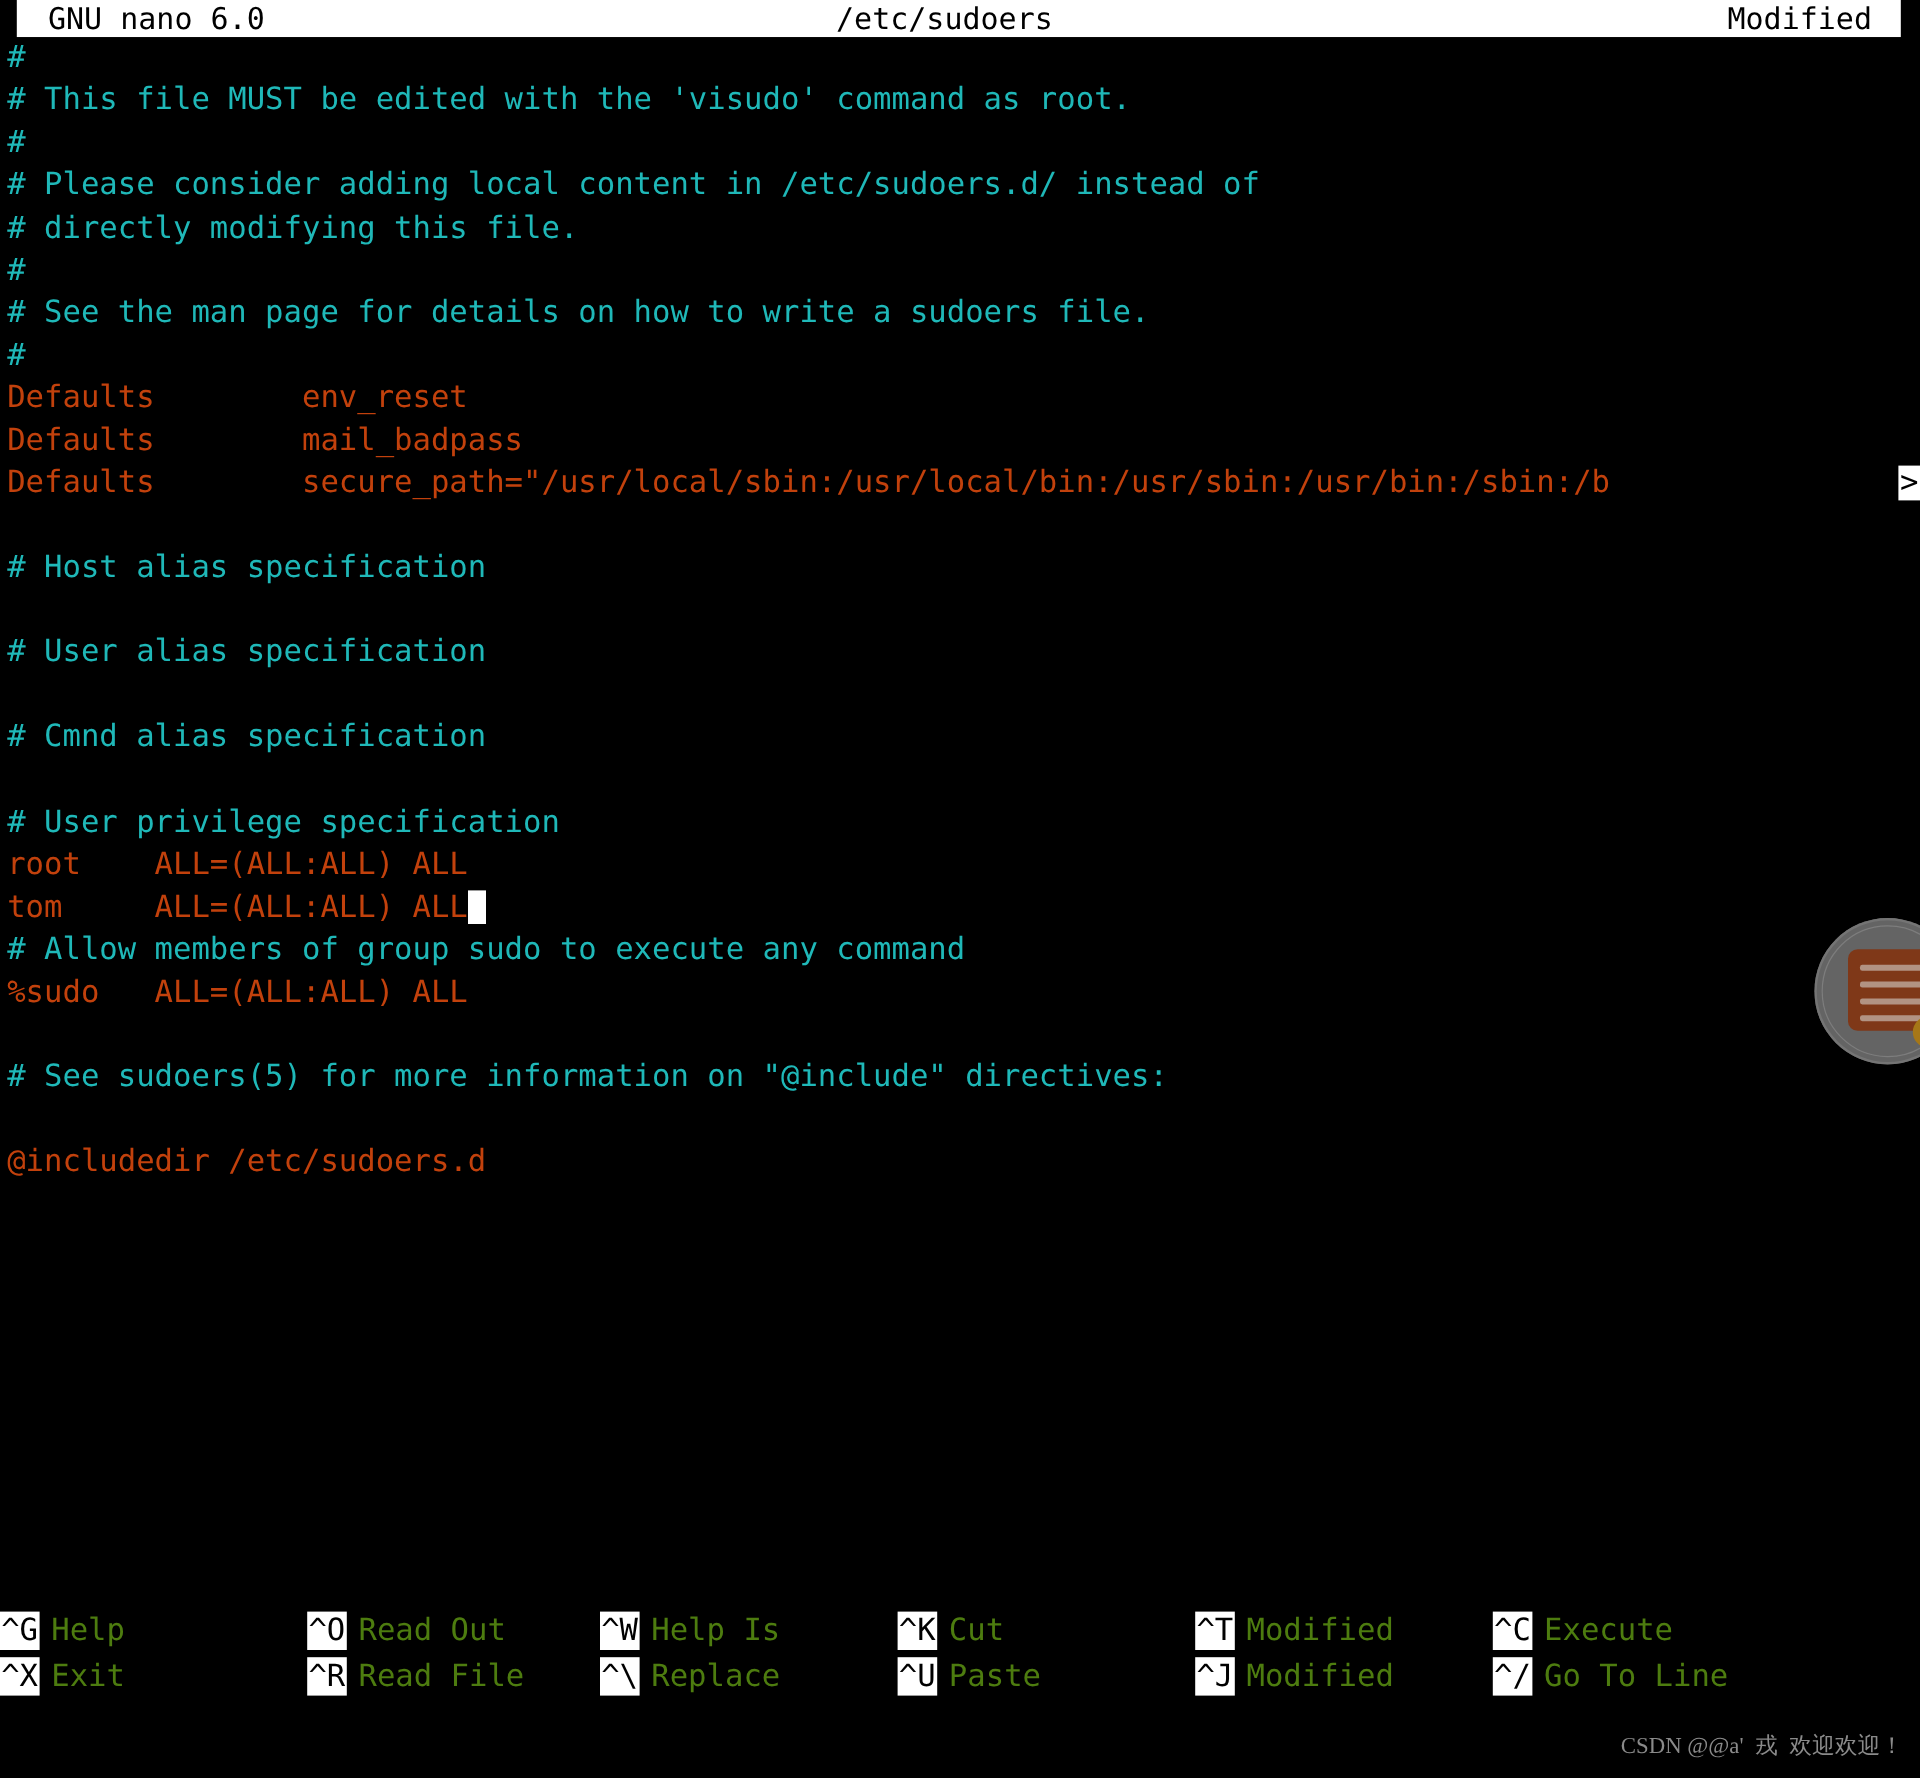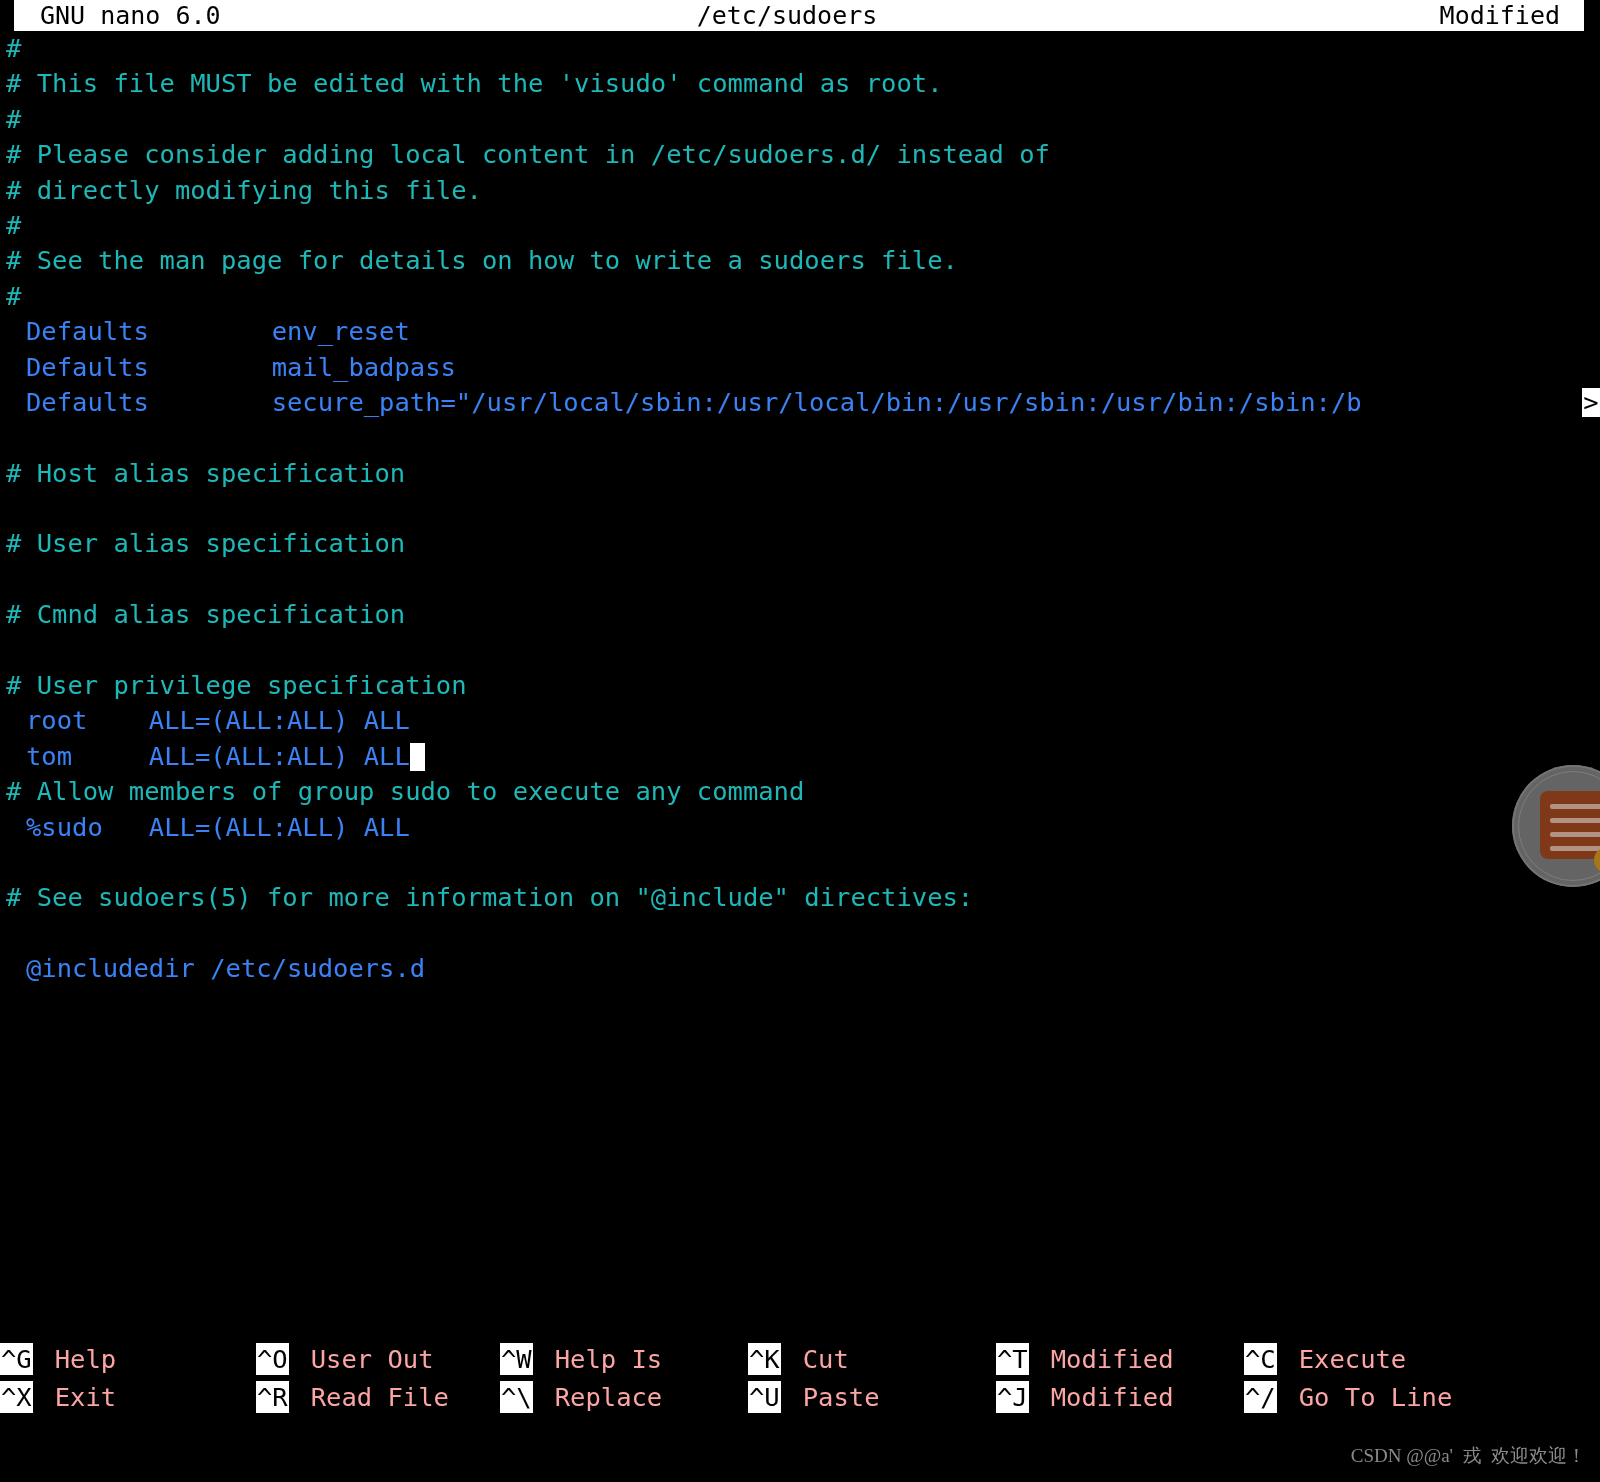--- a/index.html
+++ b/index.html
@@ -67,21 +67,21 @@
     white-space: pre;
     overflow: hidden;
   }
   .line {
     position: relative;
     height: 35.4px;
     padding-left: 6px;
     white-space: pre;
   }
   .comment { color: #1fb8b8; }
-  .code    { color: #3b82f6; margin-left: 20px; }
+  .code    { color: #c2410c; }
 
   
   .cursor {
     display: inline-block;
     width: 15px;
     height: 28px;
     background: #ffffff;
     vertical-align: -6px;
   }
 
@@ -171,22 +171,22 @@
   }
   .sc-key {
     background: #ffffff;
     color: #000000;
     padding: 0 1px;
     height: 32px;
     line-height: 32px;
     display: inline-block;
   }
   .sc-label {
-    color: #fca5a5;
-    margin-left: 22px;
+    color: #4d7c0f;
+    margin-left: 10px;
   }
 
   
   #watermark {
     position: absolute;
     right: 14px;
     top: 1444px;
     color: #8a8a8a;
     font-size: 19px;
     line-height: 24px;
@@ -216,21 +216,21 @@
         <i></i>
         <i></i>
         <i></i>
     </div>
     <div class="dot"></div>
   </div>
 
   <div id="shortcuts">
     <div class="sc-row" id="sc-row-1">
         <div class="sc-item" style="left: 0px;"><span class="sc-key">^G</span><span class="sc-label">Help</span></div>
-        <div class="sc-item" style="left: 256px;"><span class="sc-key">^O</span><span class="sc-label">User Out</span></div>
+        <div class="sc-item" style="left: 256px;"><span class="sc-key">^O</span><span class="sc-label">Read Out</span></div>
         <div class="sc-item" style="left: 500px;"><span class="sc-key">^W</span><span class="sc-label">Help Is</span></div>
         <div class="sc-item" style="left: 748px;"><span class="sc-key">^K</span><span class="sc-label">Cut</span></div>
         <div class="sc-item" style="left: 996px;"><span class="sc-key">^T</span><span class="sc-label">Modified</span></div>
         <div class="sc-item" style="left: 1244px;"><span class="sc-key">^C</span><span class="sc-label">Execute</span></div>
       </div>
     <div class="sc-row" id="sc-row-2">
         <div class="sc-item" style="left: 0px;"><span class="sc-key">^X</span><span class="sc-label">Exit</span></div>
         <div class="sc-item" style="left: 256px;"><span class="sc-key">^R</span><span class="sc-label">Read File</span></div>
         <div class="sc-item" style="left: 500px;"><span class="sc-key">^\</span><span class="sc-label">Replace</span></div>
         <div class="sc-item" style="left: 748px;"><span class="sc-key">^U</span><span class="sc-label">Paste</span></div>

